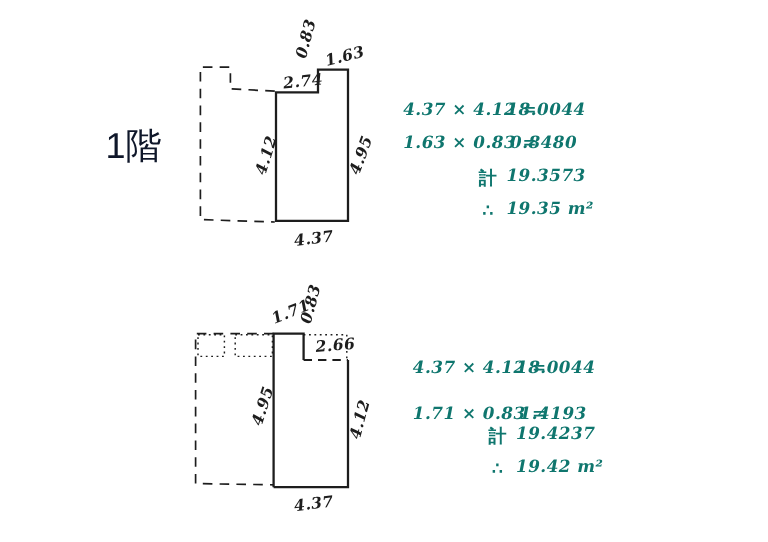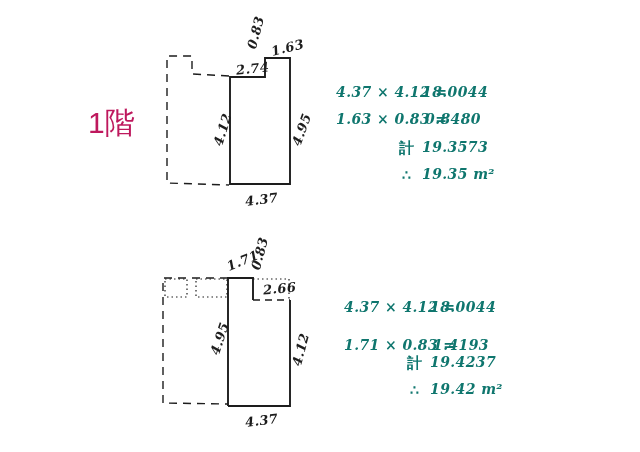--- a/index.html
+++ b/index.html
@@ -2,21 +2,21 @@
 <html><head>
 <meta charset="utf-8">
 <style>
   html,body{margin:0;padding:0;background:#fff;}
   .canvas{
     position:relative;width:640px;height:452px;background:#ffffff;overflow:hidden;
     font-family:"Liberation Sans","DejaVu Sans",sans-serif;
   }
   svg{position:absolute;left:0;top:0;}
   .floor-label{
-    position:absolute;color:#be185d;font-size:30px;line-height:1;
+    position:absolute;color:#0f172a;font-size:30px;line-height:1;
     font-family:"Liberation Sans","DejaVu Sans",sans-serif;white-space:nowrap;
   }
   .dim{
     position:absolute;color:#1d1d1d;white-space:nowrap;
     font-family:"DejaVu Serif","Liberation Serif",serif;
     font-style:italic;font-weight:700;font-size:13px;letter-spacing:.4px;
   }
   .calc{position:absolute;width:150px;height:110px;color:#0f766e;}
   .crow{position:absolute;left:0;width:150px;height:24px;}
   .crow span{

